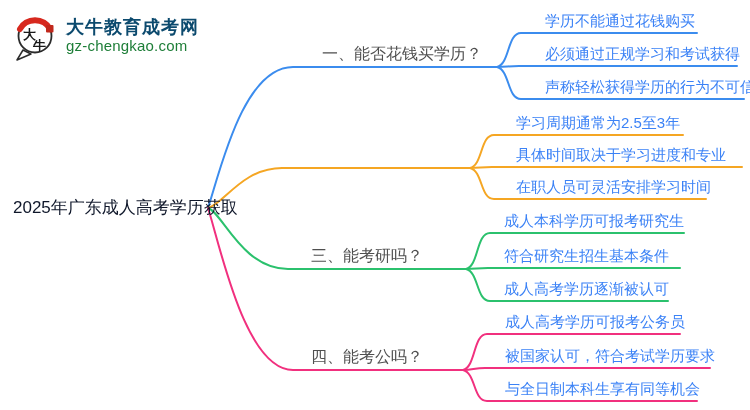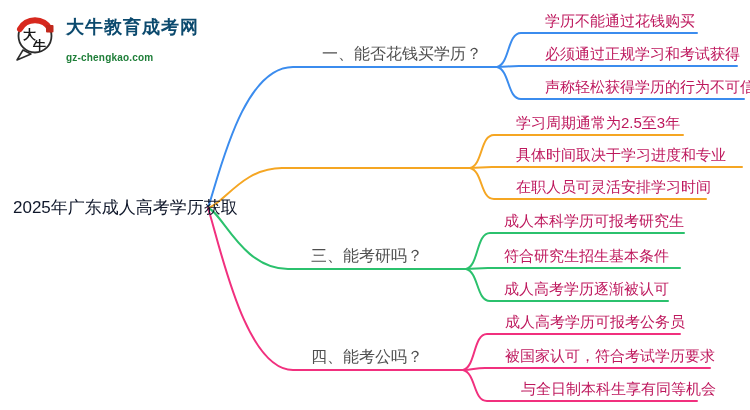--- a/index.html
+++ b/index.html
@@ -8,46 +8,46 @@
     font-family:"Liberation Sans","DejaVu Sans",sans-serif;
   }
   svg.links{position:absolute;left:0;top:0;z-index:1;}
   .node{position:absolute;z-index:2;white-space:nowrap;cursor:default;}
 
   
   .logo{position:absolute;left:10px;top:8px;display:flex;align-items:flex-start;z-index:3;}
   .logo-icon{width:52px;height:54px;flex:0 0 auto;}
   .logo-text{margin-left:4px;margin-top:9px;}
   .logo-title{font-size:18px;font-weight:bold;color:#0c4a6e;letter-spacing:1px;line-height:20px;}
-  .logo-domain{font-size:10px;font-weight:bold;color:#1E7E38;line-height:16px;margin-top:13px;letter-spacing:.2px;}
+  .logo-domain{font-size:15px;font-weight:normal;color:#1E7E38;line-height:16px;margin-top:1px;letter-spacing:.2px;}
 
   
   .root-topic{left:13px;top:197px;font-size:17px;color:#0f172a;line-height:22px;}
 
   
   .branch{font-size:16px;color:#4f4f4f;line-height:20px;}
   .b1{left:322px;top:44px;}
   .b2{left:324px;top:145px;}
   .b3{left:311px;top:246px;}
   .b4{left:311px;top:347px;}
 
   
-  .leaf{font-size:15px;color:#be185d;line-height:19px;}
+  .leaf{font-size:15px;color:#3b82f6;line-height:19px;}
   .l1a{left:545px;top:11px;}
   .l1b{left:545px;top:44px;}
   .l1c{left:545px;top:77px;}
   .l2a{left:516px;top:113px;}
   .l2b{left:516px;top:145px;}
   .l2c{left:516px;top:177px;}
   .l3a{left:504px;top:211px;}
   .l3b{left:504px;top:246px;}
   .l3c{left:504px;top:279px;}
   .l4a{left:505px;top:312px;}
   .l4b{left:505px;top:346px;}
-  .l4c{left:505px;top:379px;margin-left:16px;}
+  .l4c{left:505px;top:379px;}
 </style>
 </head>
 <body>
 
 <div class="canvas">
 
   <svg class="links" width="750" height="410" viewBox="0 0 750 410" fill="none" stroke-width="2" stroke-linecap="round">
 
     <g>
       <path d="M208,208 C220,172 243,67 293,67 L497,67" stroke="#3B8CEE"></path>

